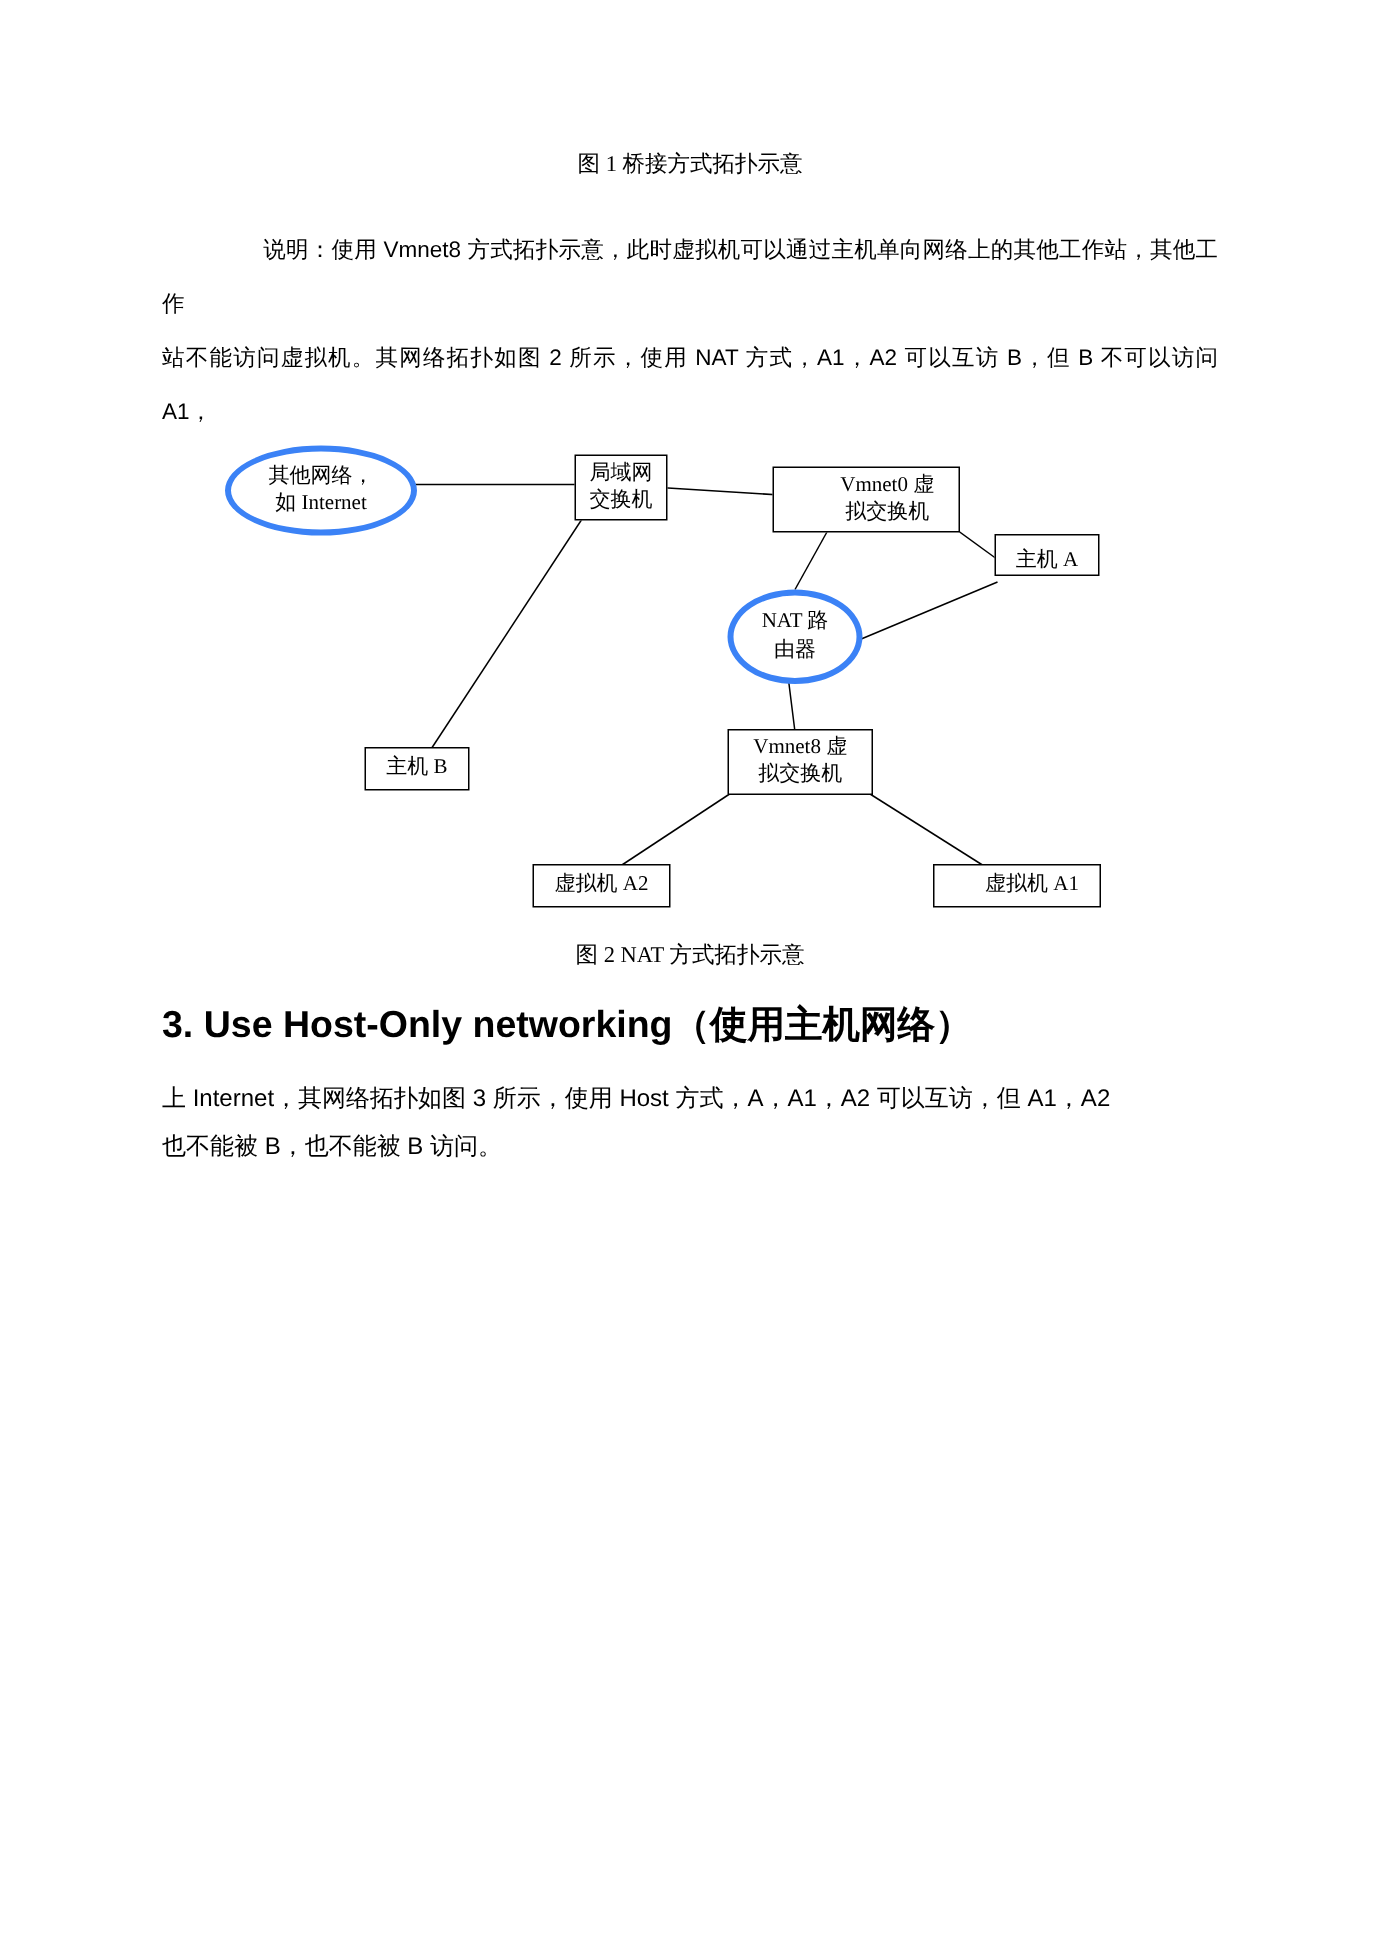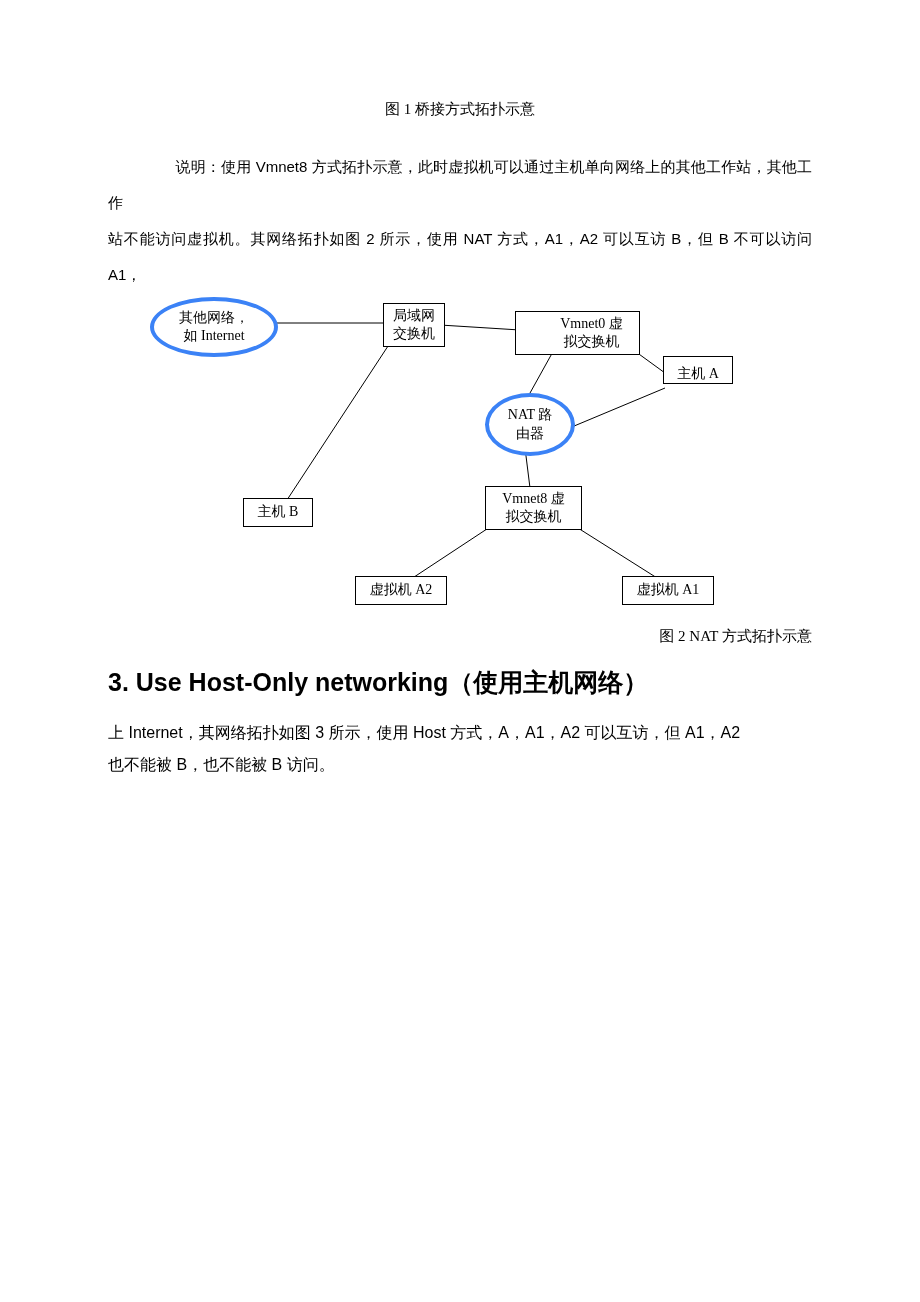--- a/index.html
+++ b/index.html
@@ -50,21 +50,21 @@
     display: flex;
     align-items: center;
     justify-content: center;
     text-align: center;
     line-height: 1.3;
   }
   .box { border: 1px solid #000; }
   .ellipse { border: 4px solid #3b82f6; border-radius: 50%; }
   svg.lines { position: absolute; top: 0; left: 0; }
   .caption2 {
-    text-align: right;
+    text-align: center;
     font-size: 15px;
     font-family: "SimSun", serif;
     margin-top: 4px;
     margin-bottom: 10px;
   }
   .para2 {
     font-size: 16px;
     line-height: 2.0;
     text-indent: 2.5em;
     font-family: "SimSun", serif;
@@ -139,21 +139,21 @@
     </div>
 
     <div class="node box" style="left:133px; top:205px; width:68px; height:27px;">
       <span>主机 B</span>
     </div>
 
     <div class="node box" style="left:245px; top:283px; width:90px; height:27px;">
       <span>虚拟机 A2</span>
     </div>
 
-    <div class="node box" style="left:512px; top:283px; width:90px; height:27px;">
+    <div class="node box" style="left:512px; top:283px; width:90px; height:27px;padding-left:20px;">
       <span>虚拟机 A1</span>
     </div>
   </div>
 
   <div class="caption2">图 2 NAT 方式拓扑示意</div>
 
   <div class="heading">
     <span>3. </span><span>Use Host-Only networking</span><span class="cjk">（使用主机网络）</span>
   </div>
 

